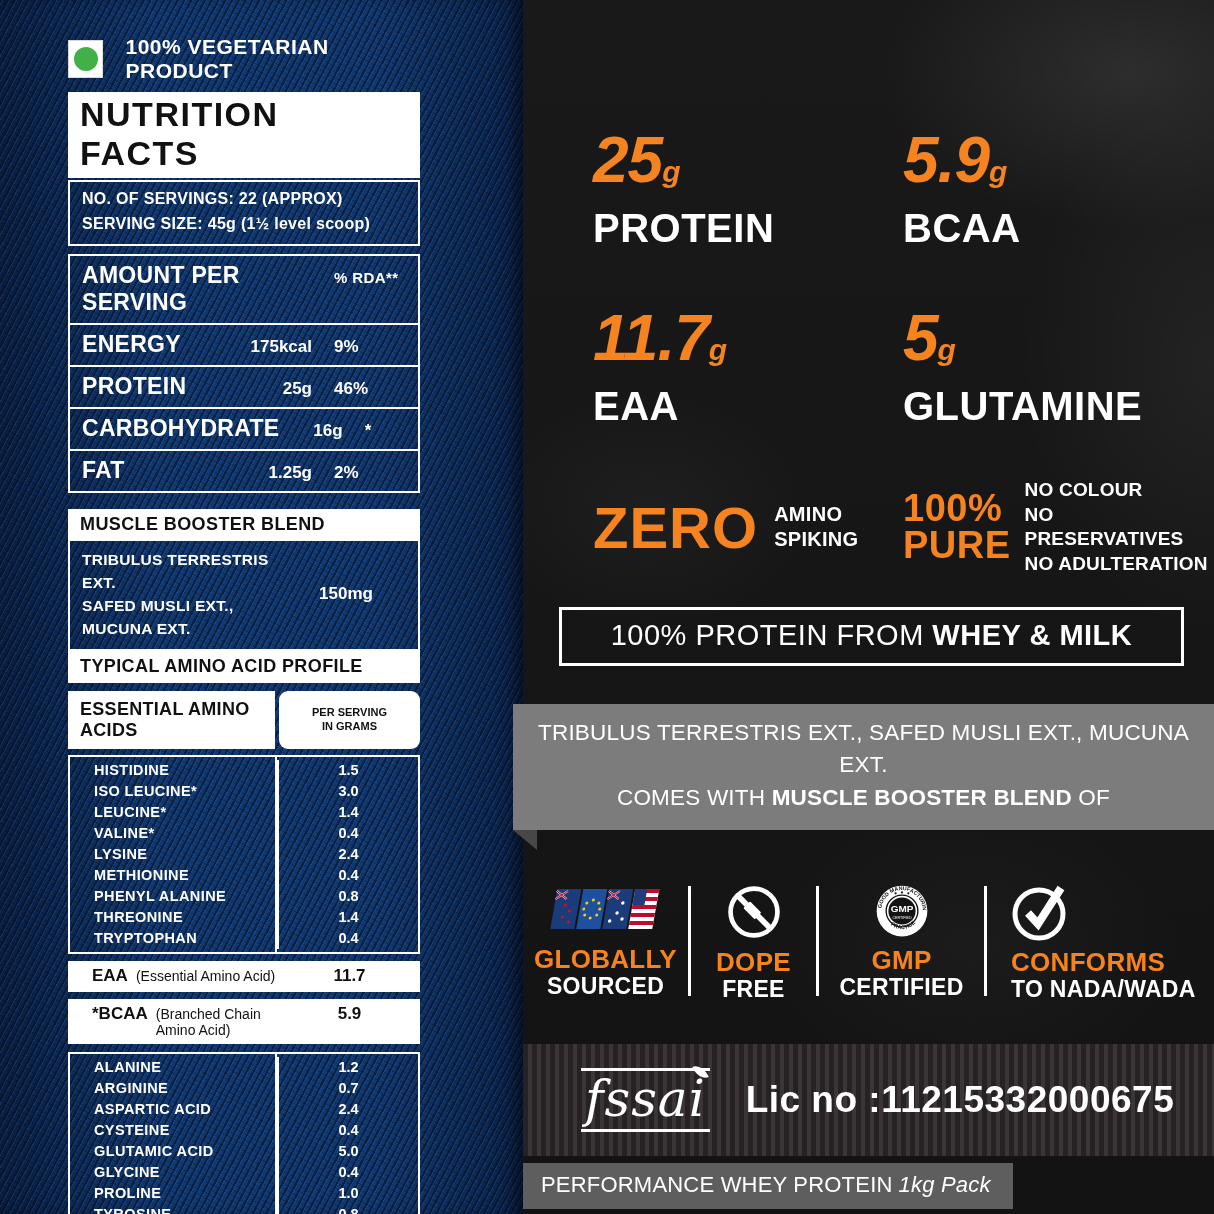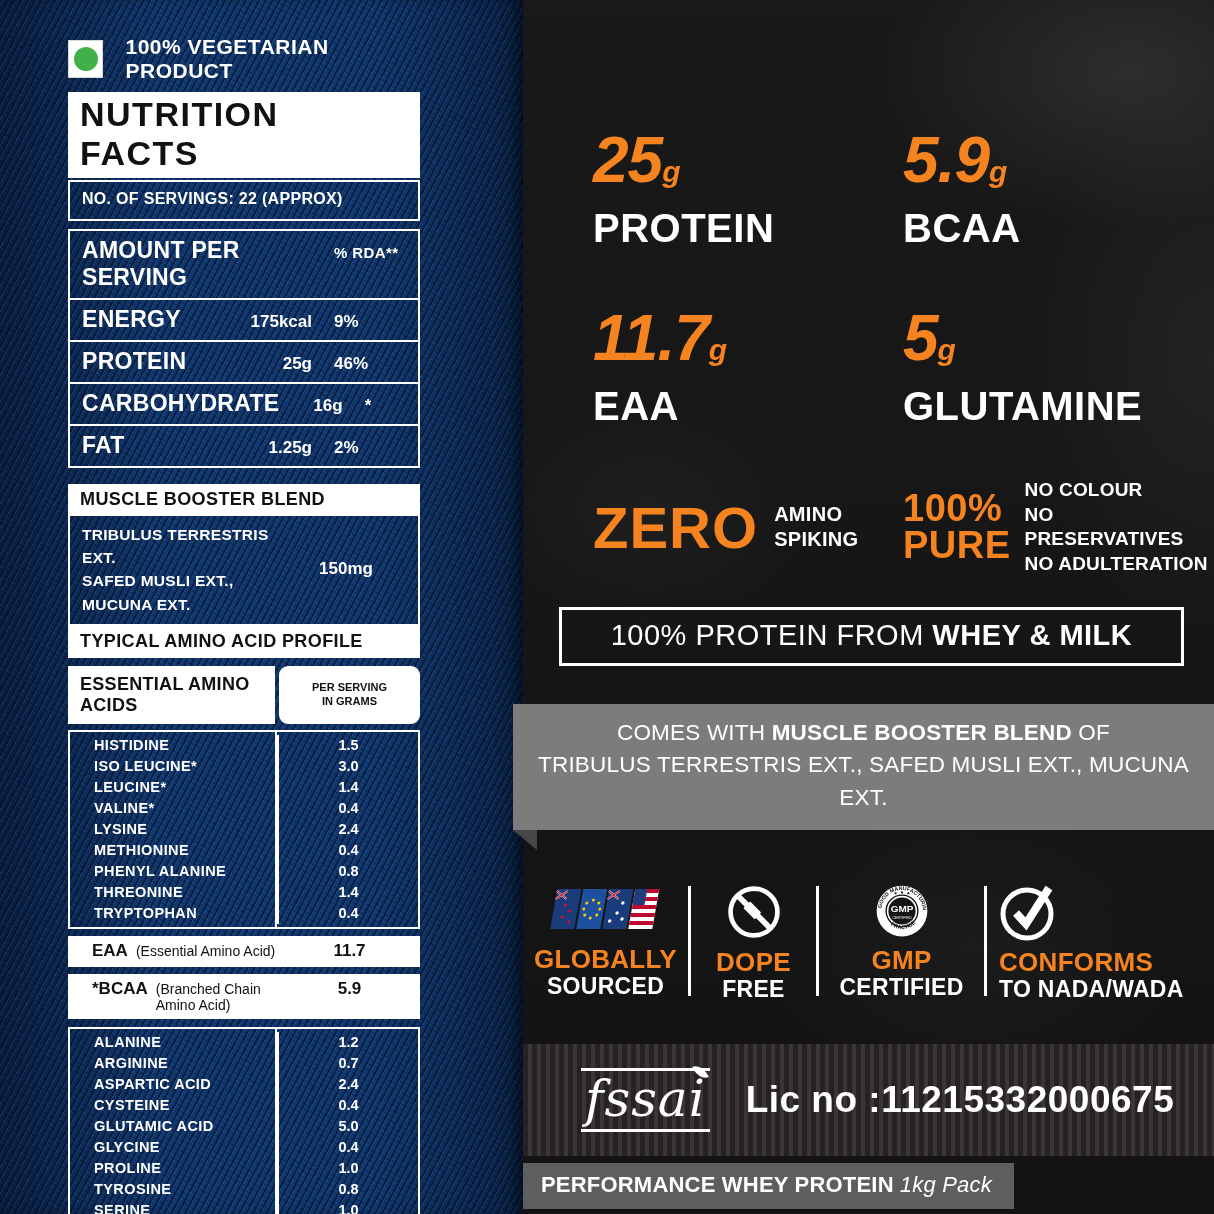--- a/index.html
+++ b/index.html
@@ -116,38 +116,38 @@
 
   .certs-row { margin:52px 0 0 0; display:flex; align-items:stretch; height:118px; }
   .cert { display:flex; flex-direction:column; align-items:center; justify-content:flex-start; }
   .cert-icon { height:62px; display:flex; align-items:center; justify-content:center; }
   .cert-head { margin-top:6px; font-size:26px; font-weight:800; color:#f5831f; line-height:1.1; letter-spacing:.3px; }
   .cert-sub { font-size:23px; font-weight:bold; line-height:1.15; letter-spacing:.3px; }
   .cert-sep { width:3px; background:#fff; margin:4px 0; }
   .cert.flags { width:165px; }
   .cert.dope { width:125px; }
   .cert.gmp { width:165px; }
-  .cert.conforms { flex:1; align-items:flex-start; padding-left:12px; }
+  .cert.conforms { flex:1; align-items:flex-start; padding-left:24px; }
   .cert.conforms .cert-head, .cert.conforms .cert-sub { text-align:left; }
 
   .fssai-banner { margin-top:44px; height:112px; display:flex; align-items:center;
                   background-color:#282325;
                   background-image:repeating-linear-gradient(90deg, #262123 0 5px, #3b3537 5px 9px);
                   padding-left:58px; }
   .fssai-logo { position:relative; font-family:"DejaVu Serif", serif; font-style:italic;
                 font-size:50px; line-height:1; padding:6px 14px 8px 4px; letter-spacing:1px; }
   .fssai-logo::before { content:""; position:absolute; top:0; left:0; right:10px; height:3px; background:#fff; }
   .fssai-logo::after  { content:""; position:absolute; bottom:0; left:0; right:10px; height:3px; background:#fff; }
   .fssai-leaf { position:absolute; top:-4px; right:14px; width:11px; height:16px; background:#fff;
                 border-radius:0 100% 0 100%; transform:rotate(-24deg); }
   .fssai-lic { margin-left:26px; font-size:37px; font-weight:bold; letter-spacing:.5px; }
 
   .product-bar { display:inline-block; margin-top:7px; background:#5e5e5e;
                  padding:9px 22px 11px 18px; font-size:22px; letter-spacing:.2px; }
-  .product-bar .b { font-weight:700; }
+  .product-bar .b { font-weight:400; }
   .product-bar .i { font-style:italic; font-weight:normal; margin-left:6px; }
 </style>
 </head>
 <body>
 
 <div class="canvas">
 
   <div class="left-panel">
     <div class="label-col">
 
@@ -155,20 +155,21 @@
         <div class="veg-box">
           <div class="veg-dot"></div>
         </div>
         <div class="veg-label">100% VEGETARIAN PRODUCT</div>
       </div>
 
       <div class="nf-title">NUTRITION FACTS</div>
 
       <div class="servings-box">
         <div>NO. OF SERVINGS: 22 (APPROX)</div>
+        <div>SERVING SIZE: 45g (1½ level scoop)</div>
       </div>
 
       <div class="facts-table">
         <div class="ft-row ft-head">
           <div class="ft-name">AMOUNT PER SERVING</div>
           <div class="ft-rda">% RDA**</div>
         </div>
         <div class="ft-row">
           <div class="ft-name">ENERGY</div>
           <div class="ft-amount">175kcal</div>
@@ -348,24 +349,24 @@
           <div>NO ADULTERATION</div>
         </span>
       </div>
     </div>
 
     <div class="whey-banner">
       <span>100% PROTEIN FROM </span><span class="b">WHEY &amp; MILK</span>
     </div>
 
     <div class="blend-banner">
+      <div>TRIBULUS TERRESTRIS EXT., SAFED MUSLI EXT., MUCUNA EXT.</div>
       <div>
         <span>COMES WITH </span><span class="b">MUSCLE BOOSTER BLEND</span><span> OF</span>
       </div>
-      <div>TRIBULUS TERRESTRIS EXT., SAFED MUSLI EXT., MUCUNA EXT.</div>
       <div class="blend-fold"></div>
     </div>
 
     <div class="certs-row">
       <div class="cert flags">
         <div class="cert-icon">
           <svg width="112" height="50" viewBox="0 0 112 50">
             <g transform="skewX(-10) translate(8,4)">
               <rect x="0" y="0" width="24" height="40" fill="#1b3c7a"></rect>
               <path d="M0 2 L11 10 M11 2 L0 10" stroke="#fff" stroke-width="2"></path>

